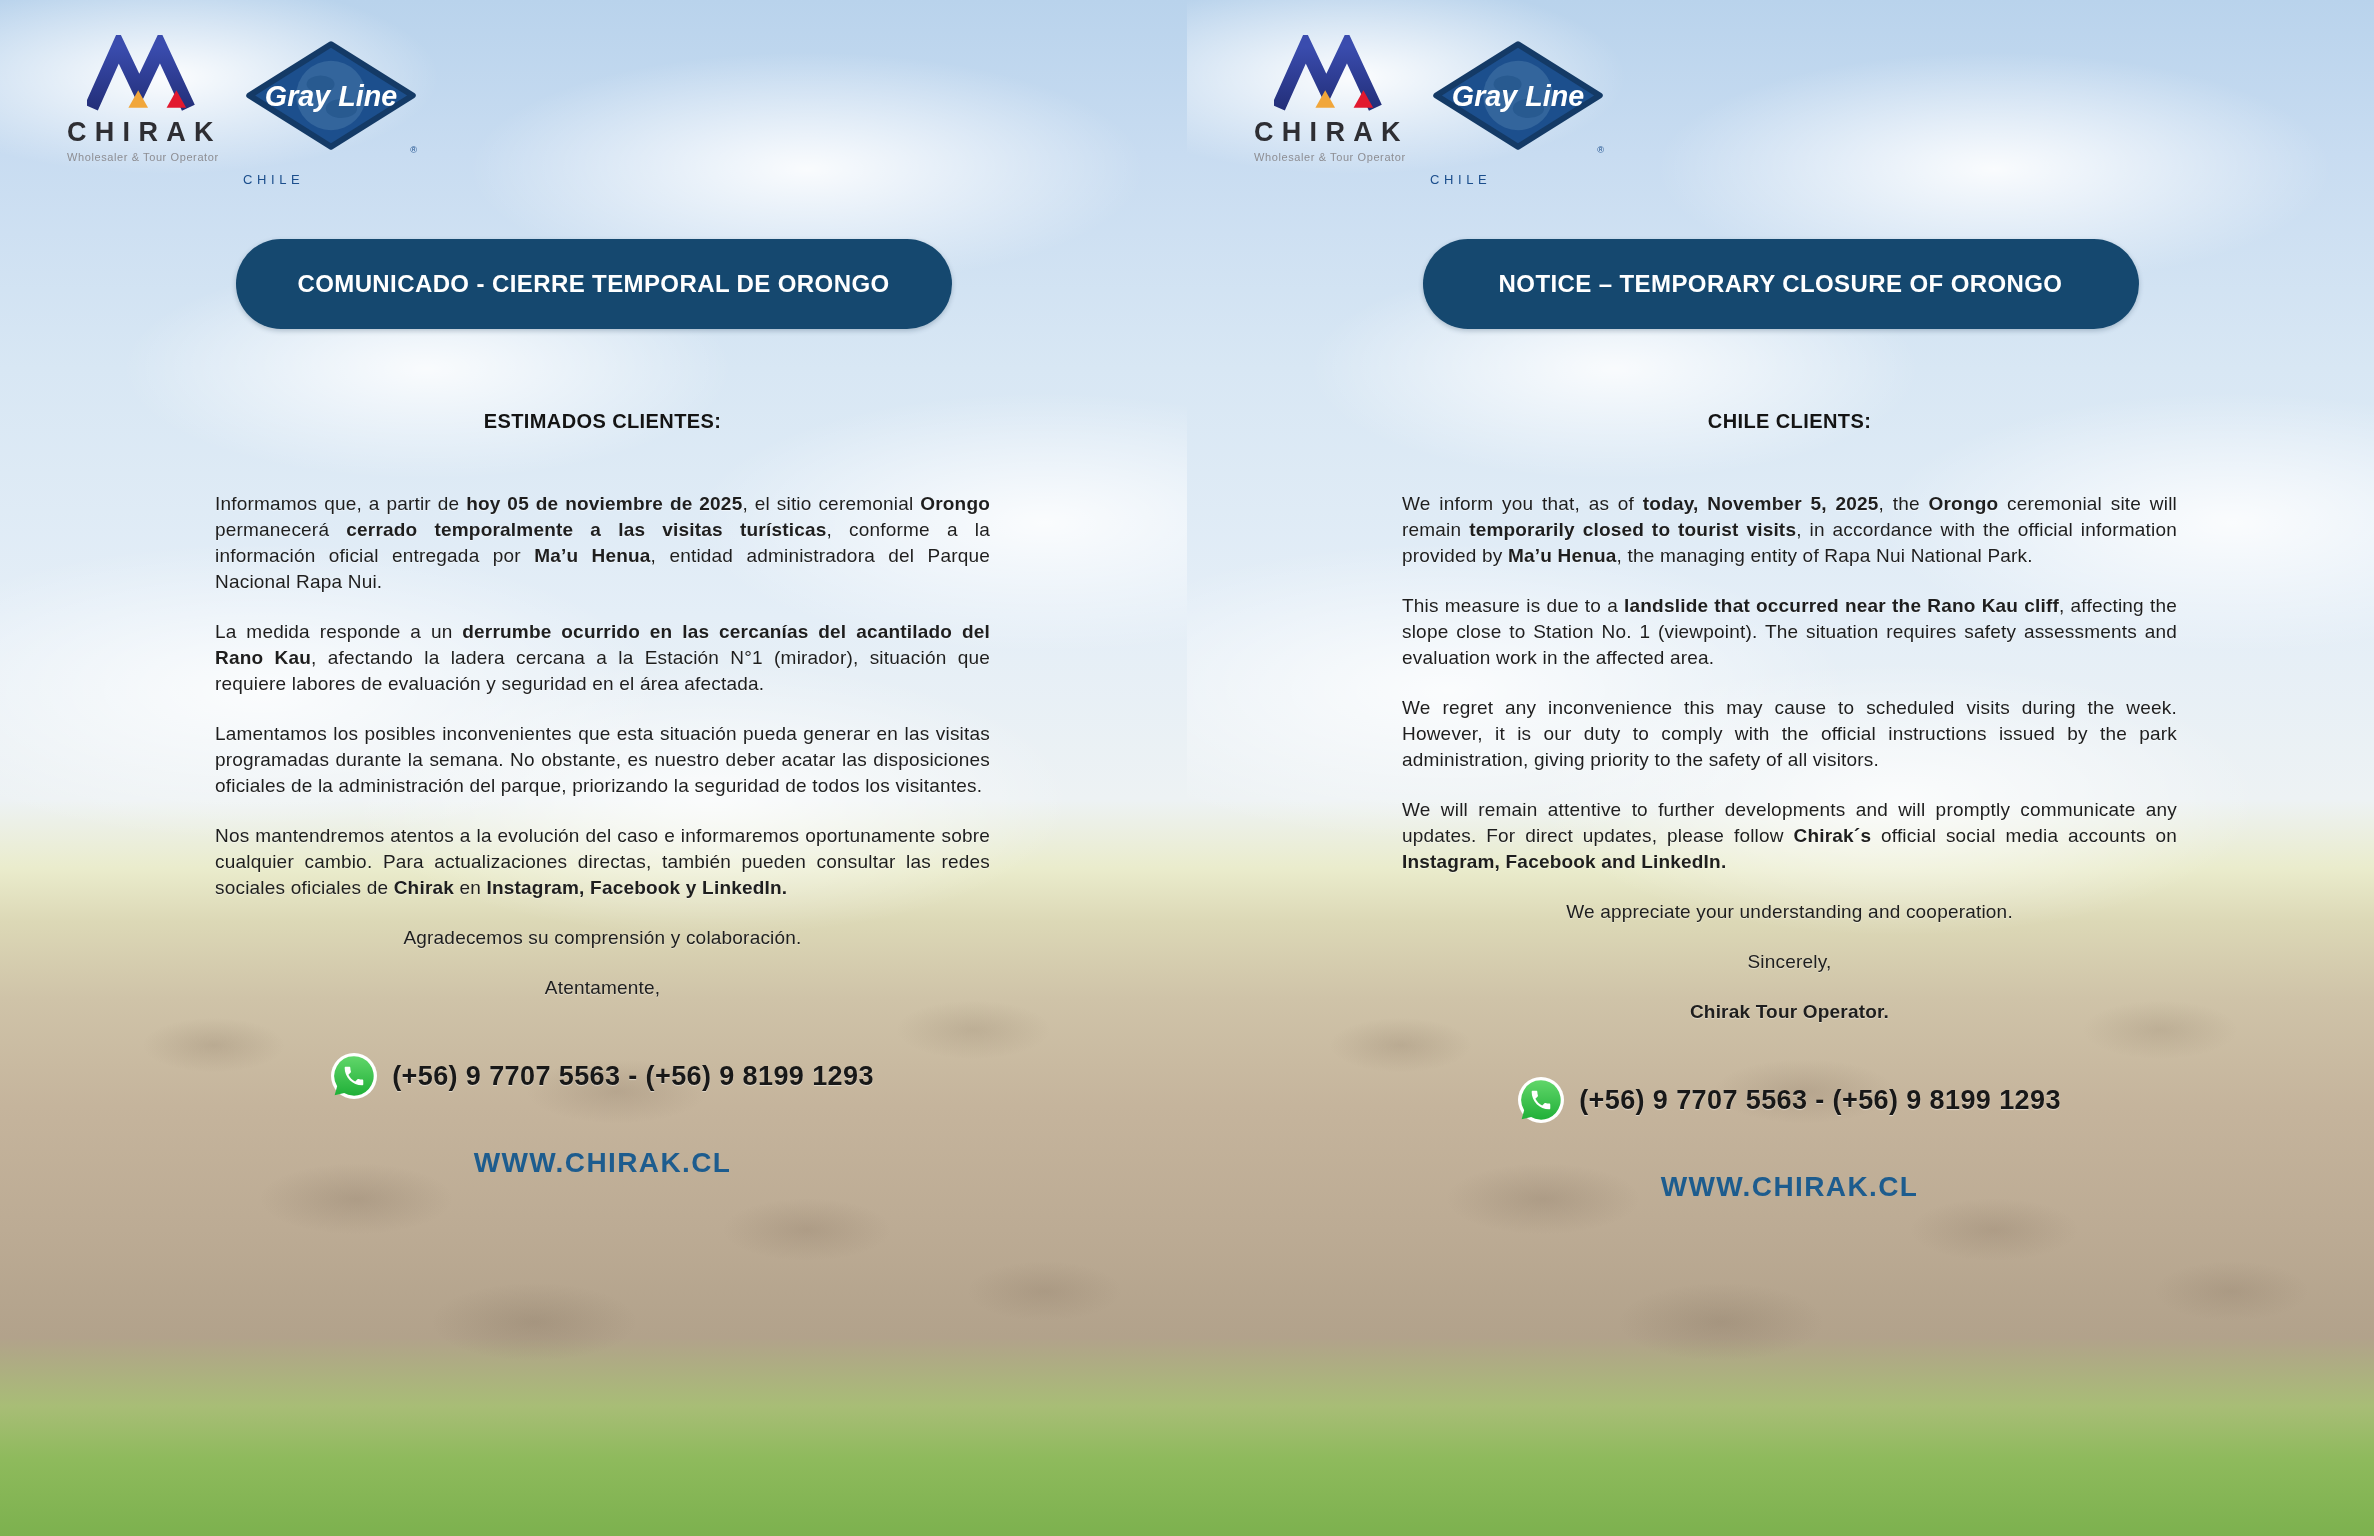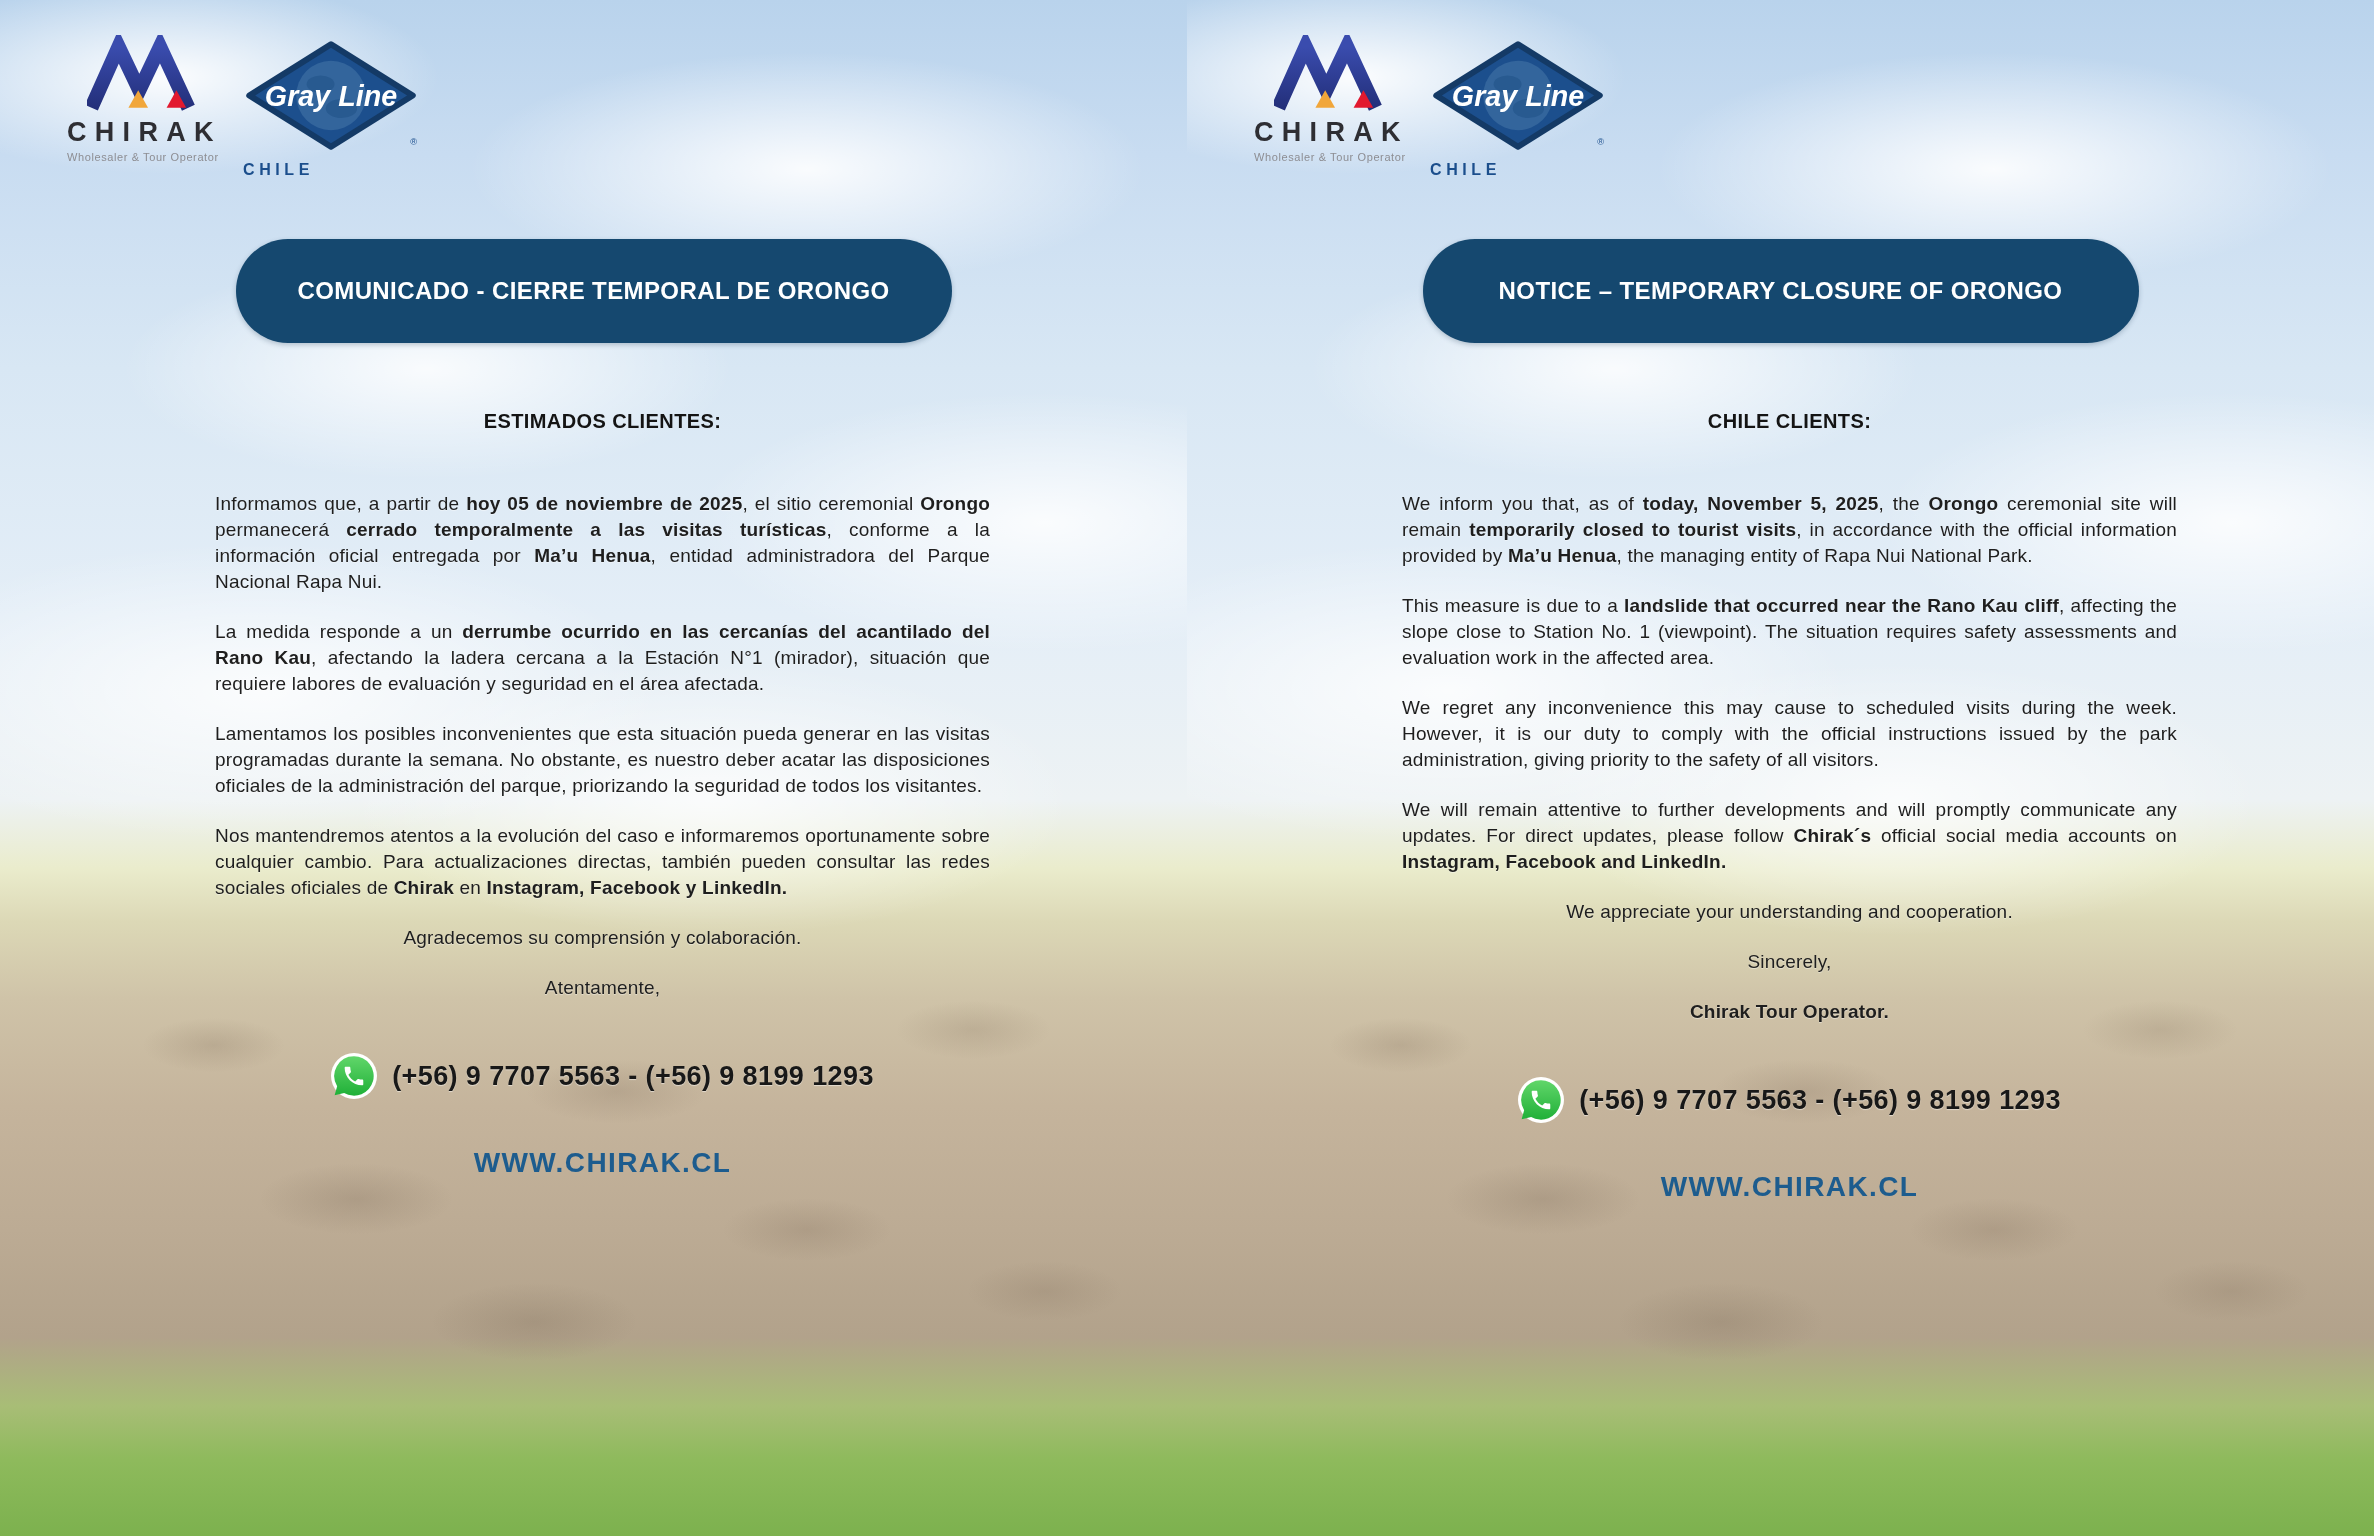--- a/index.html
+++ b/index.html
@@ -36,26 +36,26 @@
   .page-inner{position:absolute;inset:0;}
 
   
   .logos{position:absolute;top:35px;left:67px;display:flex;align-items:flex-start;gap:28px;}
   .chirak-logo{width:148px;text-align:center;}
   .chirak-logo svg{display:block;margin:0 auto;}
   .chirak-name{font-size:27px;font-weight:700;letter-spacing:8.3px;color:#2e2e33;margin-top:1.9px;}
   .chirak-tagline{font-size:11px;color:#8d8d92;letter-spacing:0.6px;margin-top:2.8px;white-space:nowrap;}
   .grayline-logo{width:176px;text-align:left;position:relative;margin-top:3.7px;}
   .grayline-reg{position:absolute;right:1.9px;bottom:32px;font-size:9.3px;color:#1b4e8c;}
-  .grayline-country{font-size:16px;font-weight:700;letter-spacing:4.6px;color:#1b4e8c;margin-top:6px;}
+  .grayline-country{font-size:13px;font-weight:400;letter-spacing:4.6px;color:#1b4e8c;margin-top:17px;}
 
   
   .banner{
     position:absolute;top:239px;left:50%;transform:translateX(-50%);
-    width:716px;height:104px;border-radius:54px;background:#15486f;
+    width:716px;height:90px;border-radius:54px;background:#15486f;
     display:flex;align-items:center;justify-content:center;
     box-shadow:0 1.9px 5.6px rgba(20,50,80,.25);
   }
   .banner span{color:#fff;font-weight:700;font-size:24px;letter-spacing:0.4px;white-space:nowrap;}
 
   
   .flow{position:absolute;top:410px;left:0;right:0;padding-left:18px;}
   .salutation{text-align:center;font-weight:700;font-size:20px;letter-spacing:0.4px;color:#141414;}
   .bodycol{width:775px;margin:58px auto 0 auto;color:#1e1e1e;}
   .bodycol p{

